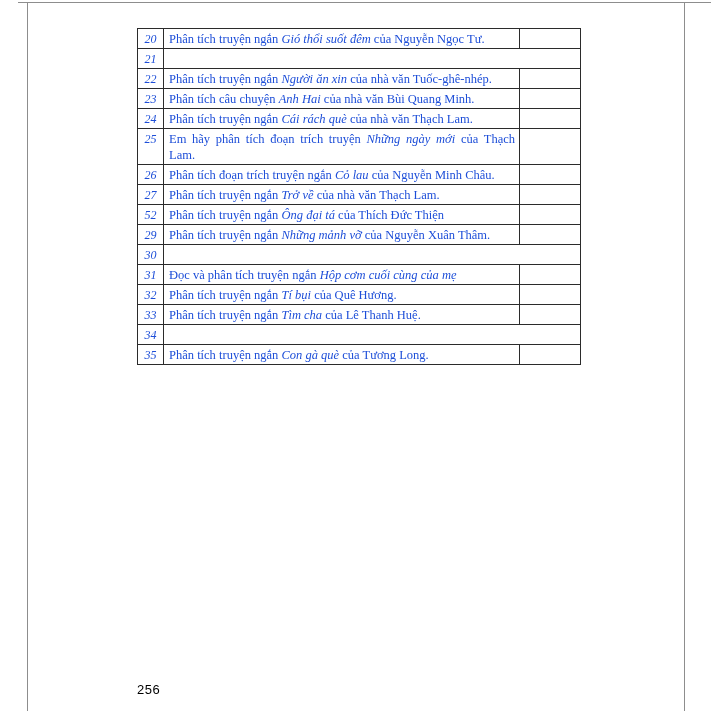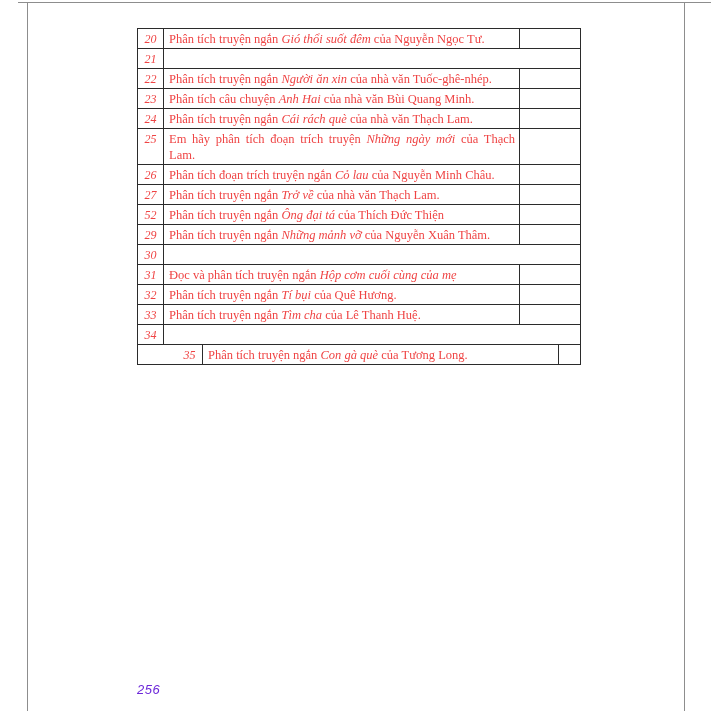--- a/index.html
+++ b/index.html
@@ -19,48 +19,47 @@
 
   
   .doc-table {
     position: absolute;
     left: 137px; top: 28px;
     width: 444px;
     border: 1px solid #2b2b2b;
     background: #ffffff;
   }
   .tr { display: flex; border-bottom: 1px solid #2b2b2b; }
-  .tr:last-child { border-bottom: none; margin-left: 39px; }
+  .tr:last-child { border-bottom: none; }
   .td {
     border-right: 1px solid #2b2b2b;
     font-size: 12.5px;
     line-height: 16px;
-    color: #ef4444;
+    color: #1d4ed8;
     padding: 2px 4px 1px 5px;
   }
   .td:last-child { border-right: none; }
   .td-num {
     width: 26px; flex: 0 0 26px;
     text-align: center;
     font-style: italic;
     font-size: 12px;
     padding-left: 1px; padding-right: 1px;
   }
   .td-text { width: 356px; flex: 0 0 356px; text-align: justify; }
   .td-text .story-title { }
   .td-blank { width: 60px; flex: 1 1 auto; }
 
   .page-number {
     position: absolute;
     left: 137px; top: 682px;
     font-family: "Liberation Sans", sans-serif;
     font-size: 13px;
-    color: #6d28d9;
+    color: #000000;
     letter-spacing: 0.5px;
-    font-style: italic;
   }
 </style>
 </head>
 <body>
 
 <div class="canvas">
 
   <div class="edge edge-top"></div>
   <div class="edge edge-left"></div>
   <div class="edge edge-right"></div>

